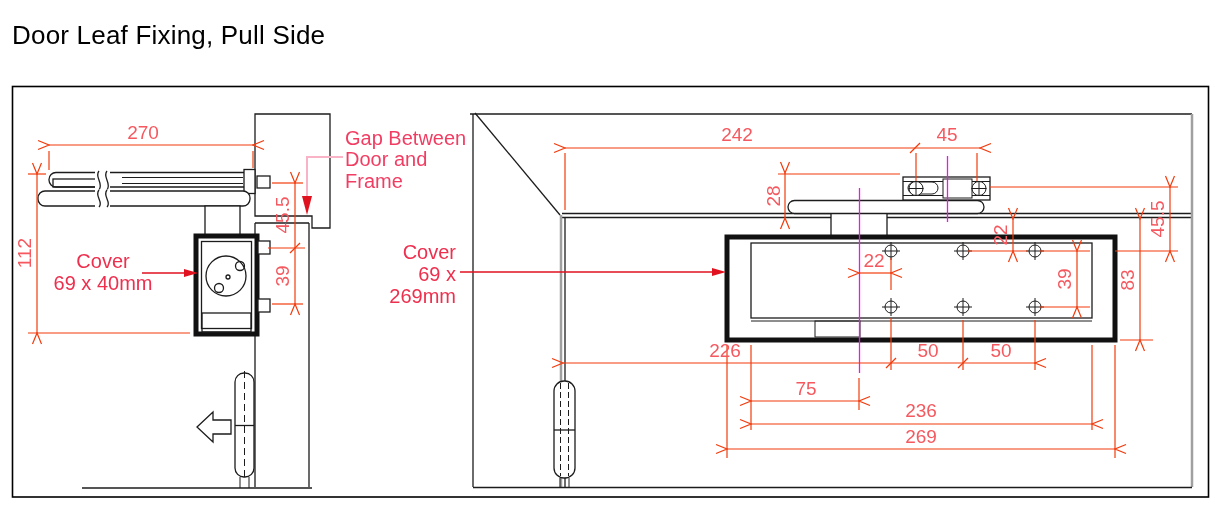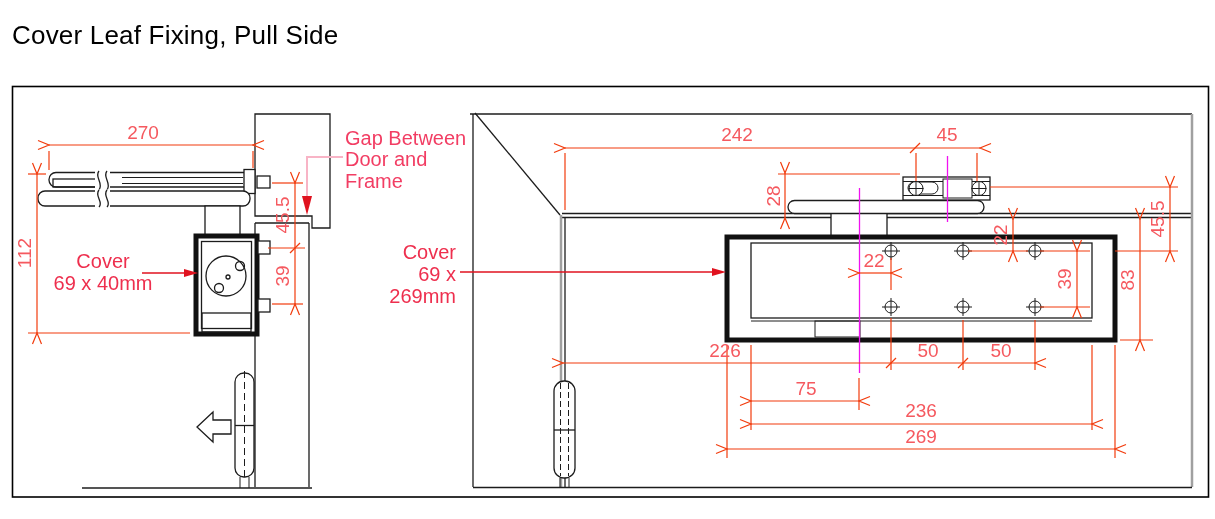--- a/index.html
+++ b/index.html
@@ -8,21 +8,21 @@
   .title{position:absolute;left:12px;top:20px;font-size:26px;color:#000;letter-spacing:.2px;}
   svg{position:absolute;left:0;top:0;}
   svg text{font-family:"Liberation Sans",sans-serif;}
   .dimtxt{font-size:19px;}
   .redtxt{font-size:20px;}
 </style>
 </head>
 <body>
 
 <div class="stage">
-  <div class="title">Cover Leaf Fixing, Pull Side</div>
+  <div class="title">Door Leaf Fixing, Pull Side</div>
 
   <svg width="1215" height="519" viewBox="0 0 1215 519">
     <defs>
       <marker id="ma" markerUnits="userSpaceOnUse" markerWidth="14" markerHeight="14" refX="1" refY="6" orient="auto-start-reverse">
         <path d="M12,1.5 L1,6 L12,10.5" fill="none" stroke="#f23b0c" stroke-width="1.2"></path>
       </marker>
     </defs>
 
     <rect x="12.5" y="86.5" width="1196" height="410.5" fill="none" stroke="#000" stroke-width="1.6"></rect>
 

